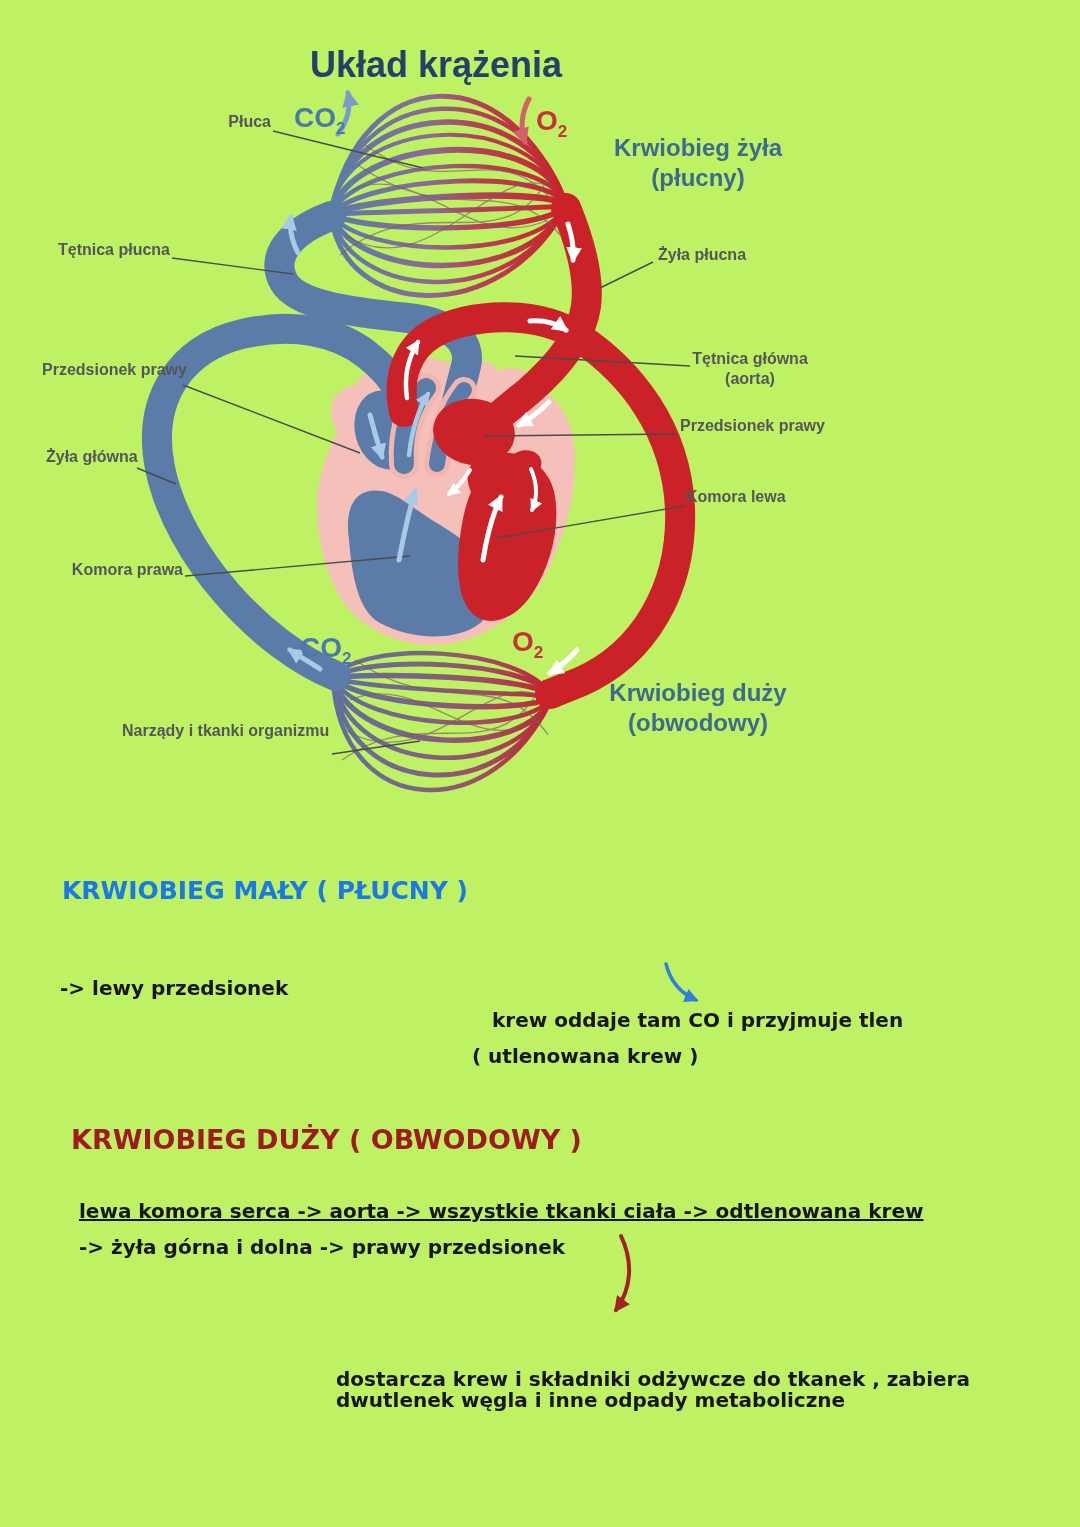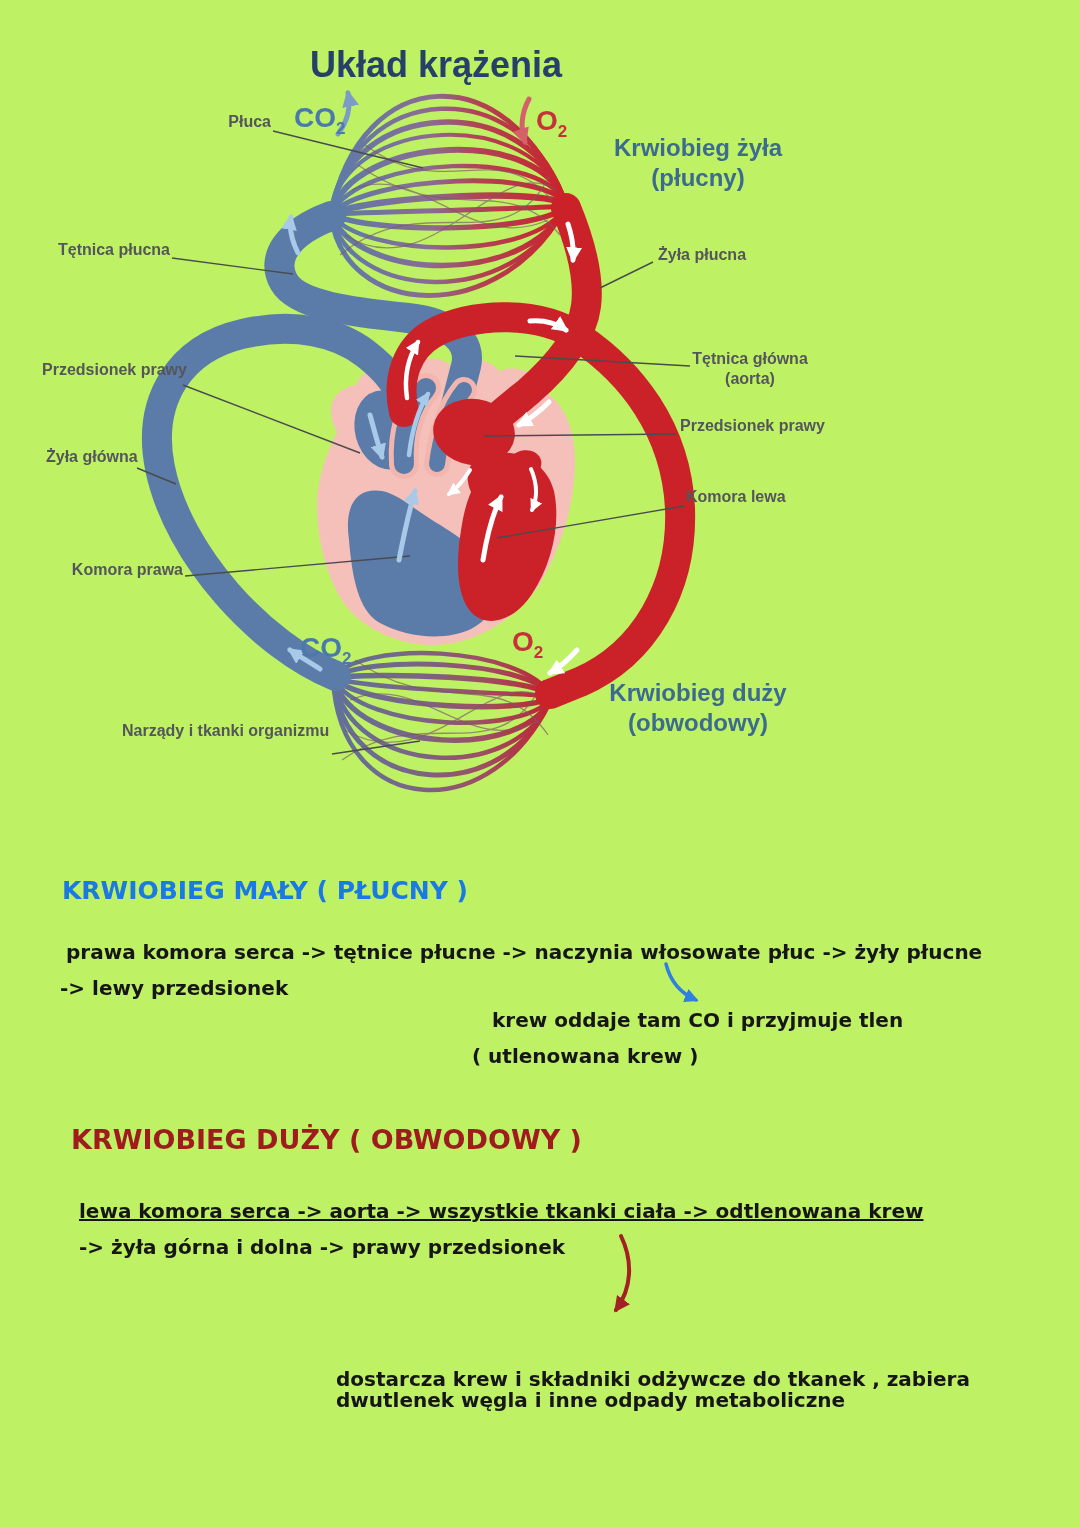--- a/index.html
+++ b/index.html
@@ -193,21 +193,20 @@
   <div class="abs circuit" style="left:600px;top:133px;width:196px;">
     <div>Krwiobieg żyła</div>
     <div>(płucny)</div>
   </div>
   <div class="abs note-h1" style="left:62px;top:876px;">KRWIOBIEG MAŁY ( PŁUCNY )</div>
 
   <div class="abs circuit" style="left:600px;top:678px;width:196px;">
     <div>Krwiobieg duży</div>
     <div>(obwodowy)</div>
   </div>
-  <div class="abs note-t" style="left:66px;top:940px;">prawa komora serca -&gt; tętnice płucne -&gt; naczynia włosowate płuc -&gt; żyły płucne</div>
   <div class="abs note-t" style="left:60px;top:976px;">-&gt; lewy przedsionek</div>
   <div class="abs note-t" style="left:492px;top:1008px;">krew oddaje tam CO i przyjmuje tlen</div>
   <div class="abs note-t" style="left:472px;top:1044px;">( utlenowana krew )</div>
 
   <div class="abs note-h2" style="left:71px;top:1124px;">KRWIOBIEG DUŻY ( OBWODOWY )</div>
   <div class="abs note-t" style="left:79px;top:1199px;text-decoration:underline;">lewa komora serca -&gt; aorta -&gt; wszystkie tkanki ciała -&gt; odtlenowana krew</div>
   <div class="abs note-t" style="left:79px;top:1235px;">-&gt; żyła górna i dolna -&gt; prawy przedsionek</div>
   <div class="abs note-t" style="left:336px;top:1367px;">dostarcza krew i składniki odżywcze do tkanek , zabiera</div>
   <div class="abs note-t" style="left:336px;top:1388px;">dwutlenek węgla i inne odpady metaboliczne</div>
 

